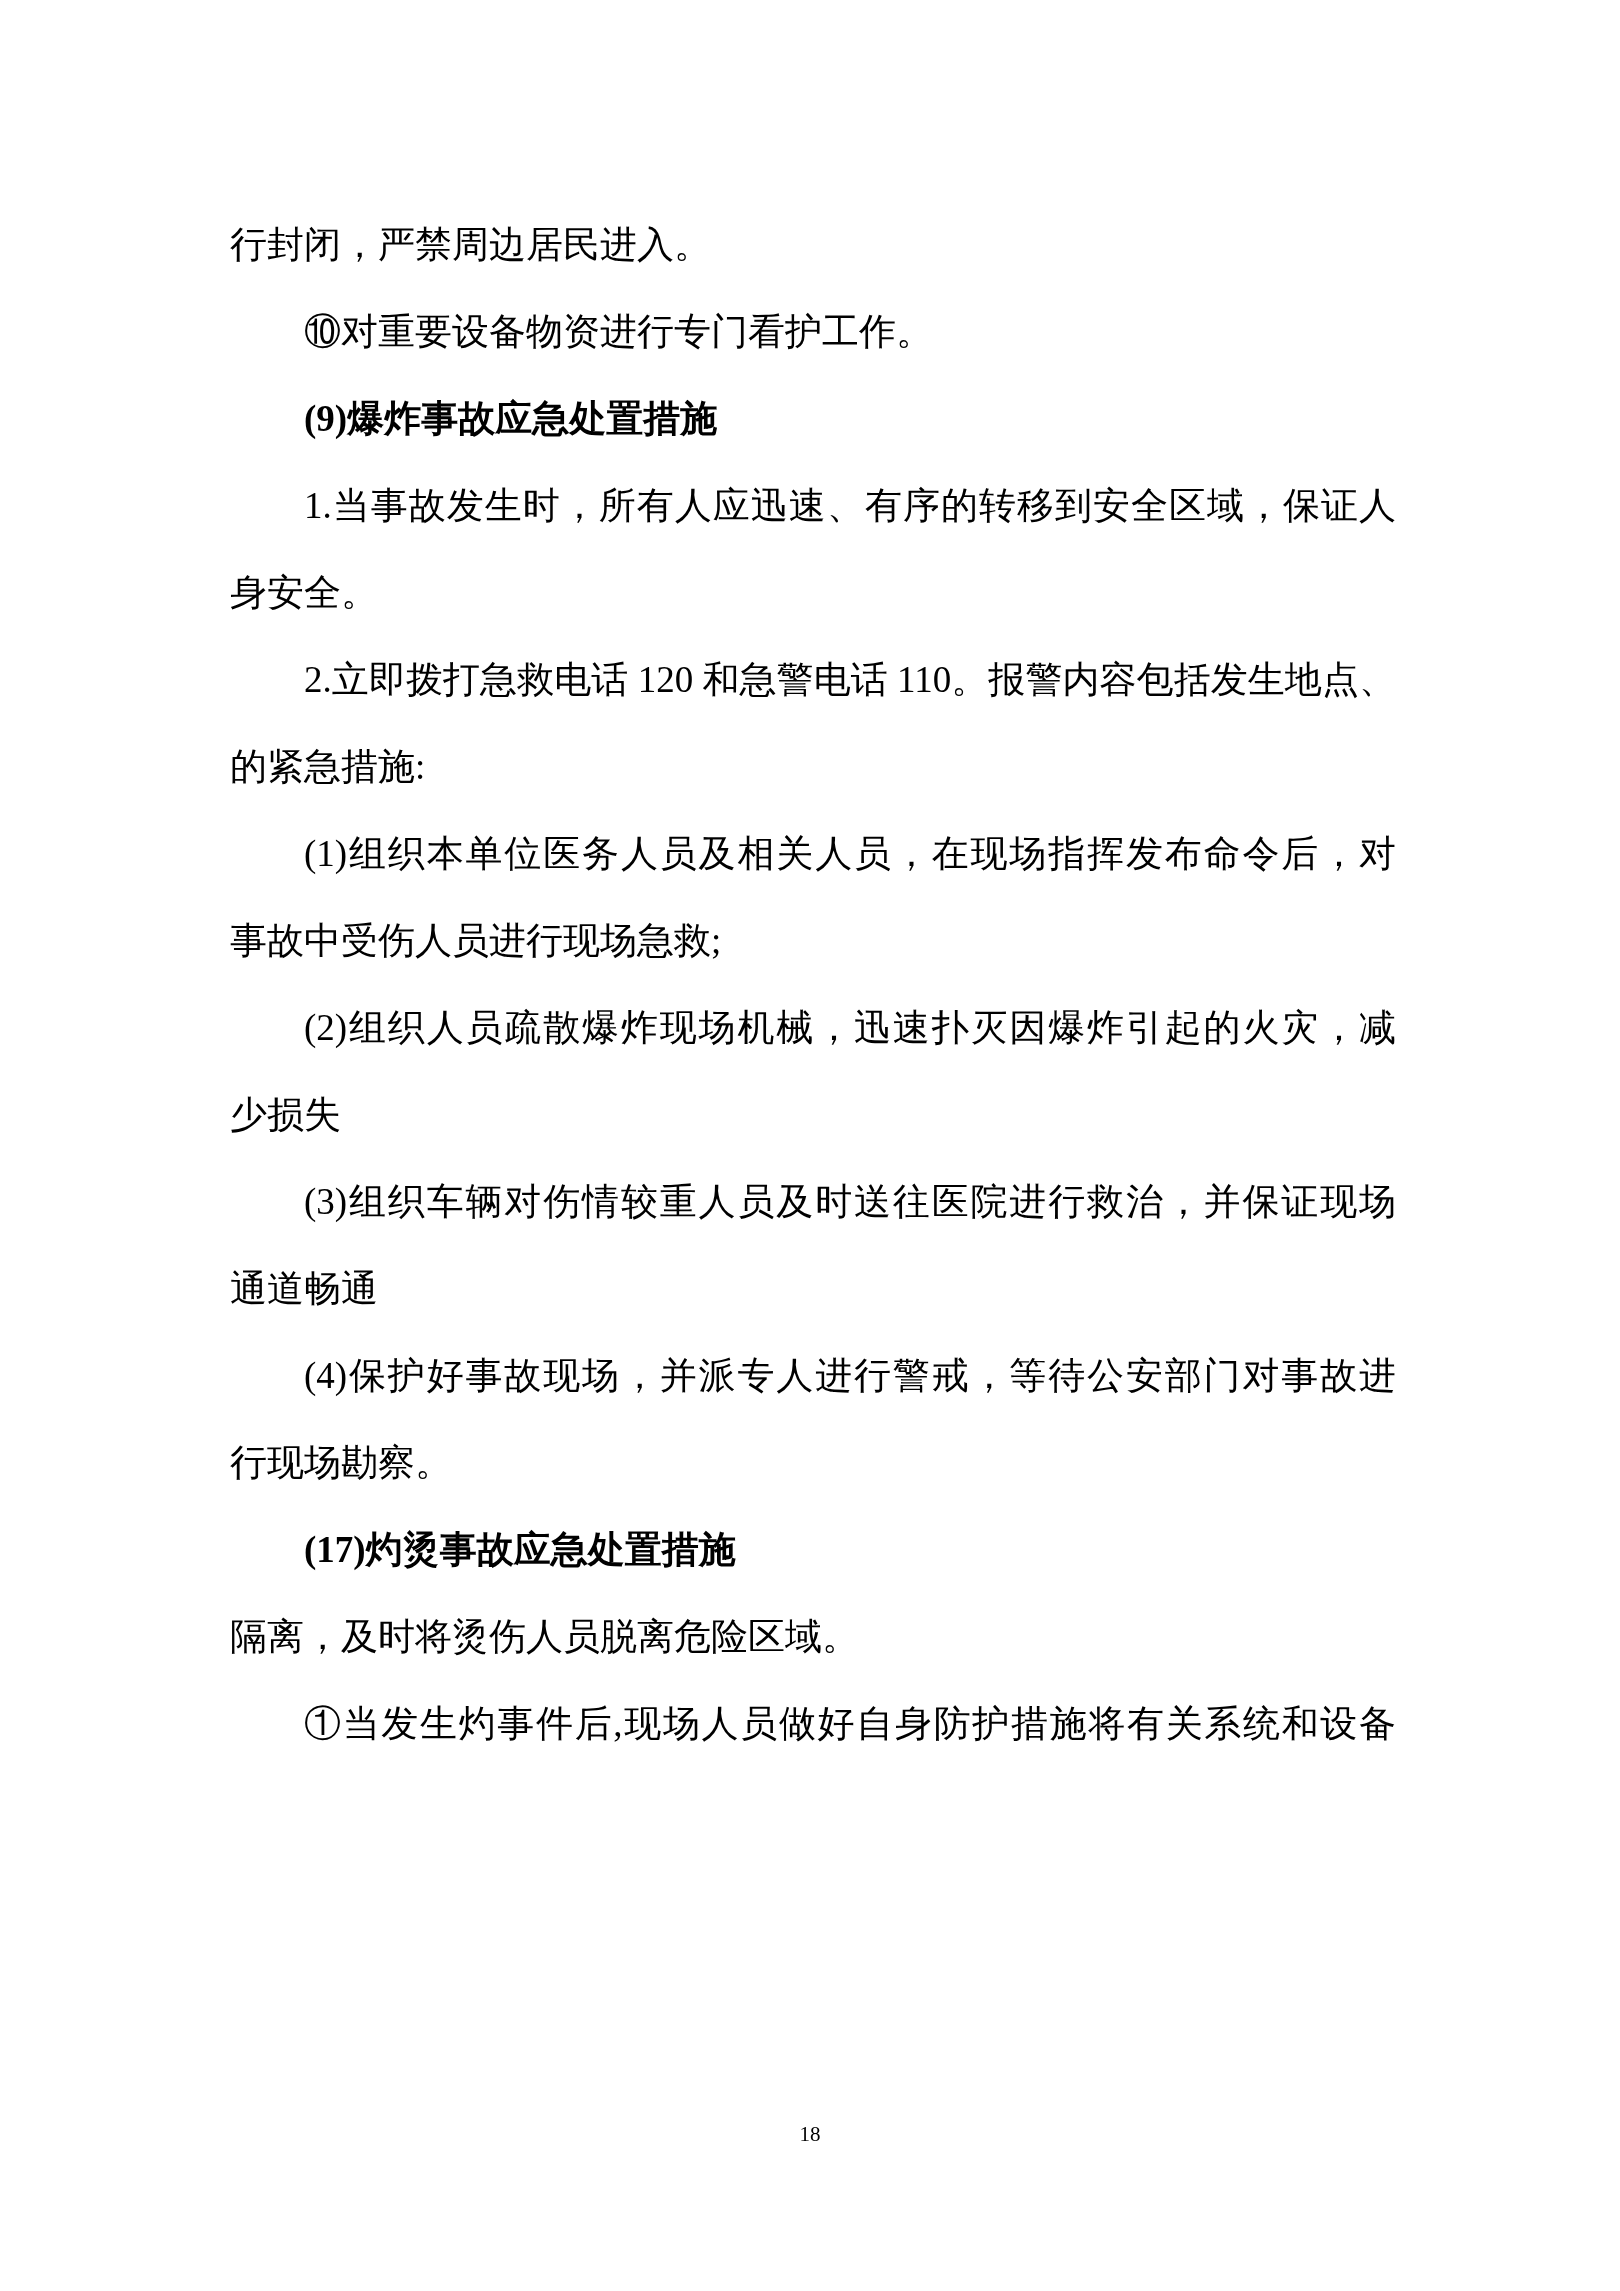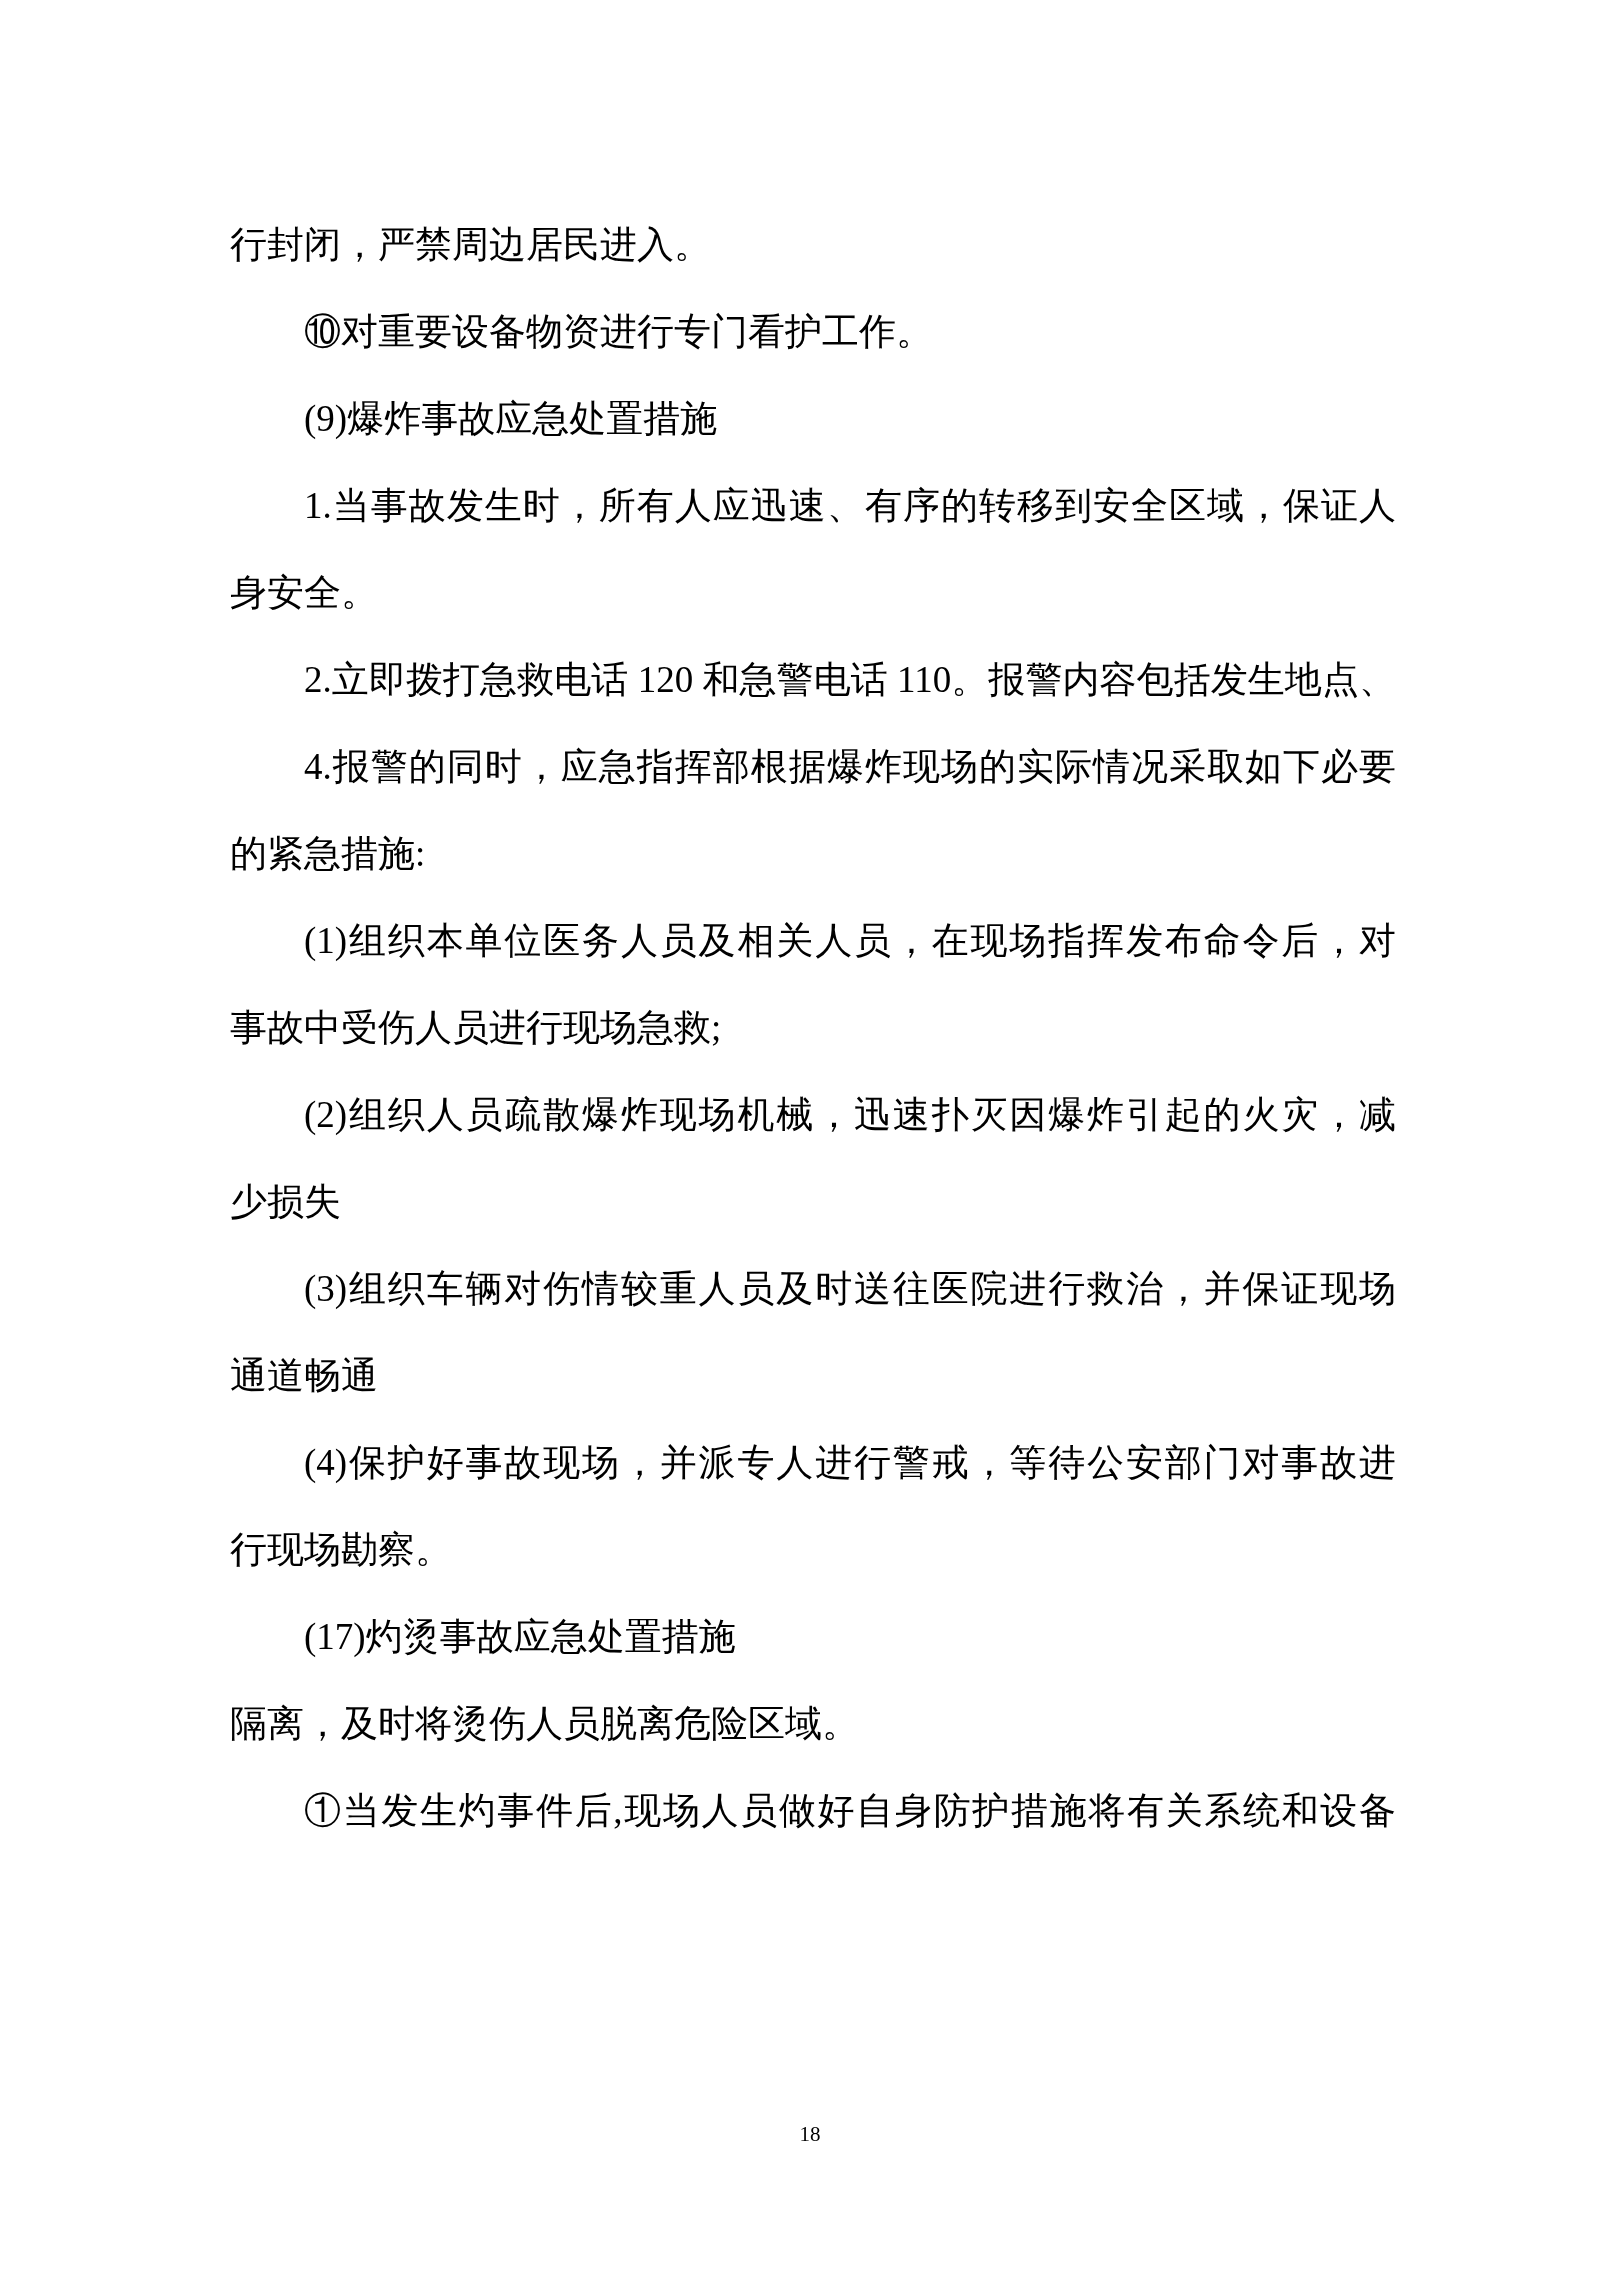--- a/index.html
+++ b/index.html
@@ -22,21 +22,21 @@
   }
   .ln {
     height: 87px;
     line-height: 87px;
     font-size: 37px;
     white-space: nowrap;
     overflow: hidden;
   }
   .indent { padding-left: 74px; }
   .justify { text-align: justify; text-align-last: justify; text-justify: inter-ideograph; }
-  .bold { font-weight: normal; }
+  .bold { font-weight: bold; }
   .page-num {
     position: absolute;
     top: 2115px;
     left: 0;
     width: 100%;
     height: 39px;
     line-height: 39px;
     text-align: center;
     font-size: 21px;
     font-family: "Liberation Serif", "DejaVu Serif", serif;
@@ -47,21 +47,20 @@
 <body>
 
 <div class="page">
   <div class="content">
     <div class="ln">行封闭，严禁周边居民进入。</div>
     <div class="ln indent">⑩对重要设备物资进行专门看护工作。</div>
     <div class="ln indent bold">(9)爆炸事故应急处置措施</div>
     <div class="ln indent justify">1.当事故发生时，所有人应迅速、有序的转移到安全区域，保证人</div>
     <div class="ln">身安全。</div>
     <div class="ln indent justify">2.立即拨打急救电话 120 和急警电话 110。报警内容包括发生地点、</div>
-    <div class="ln indent justify">4.报警的同时，应急指挥部根据爆炸现场的实际情况采取如下必要</div>
     <div class="ln">的紧急措施:</div>
     <div class="ln indent justify">(1)组织本单位医务人员及相关人员，在现场指挥发布命令后，对</div>
     <div class="ln">事故中受伤人员进行现场急救;</div>
     <div class="ln indent justify">(2)组织人员疏散爆炸现场机械，迅速扑灭因爆炸引起的火灾，减</div>
     <div class="ln">少损失</div>
     <div class="ln indent justify">(3)组织车辆对伤情较重人员及时送往医院进行救治，并保证现场</div>
     <div class="ln">通道畅通</div>
     <div class="ln indent justify">(4)保护好事故现场，并派专人进行警戒，等待公安部门对事故进</div>
     <div class="ln">行现场勘察。</div>
     <div class="ln indent bold">(17)灼烫事故应急处置措施</div>

